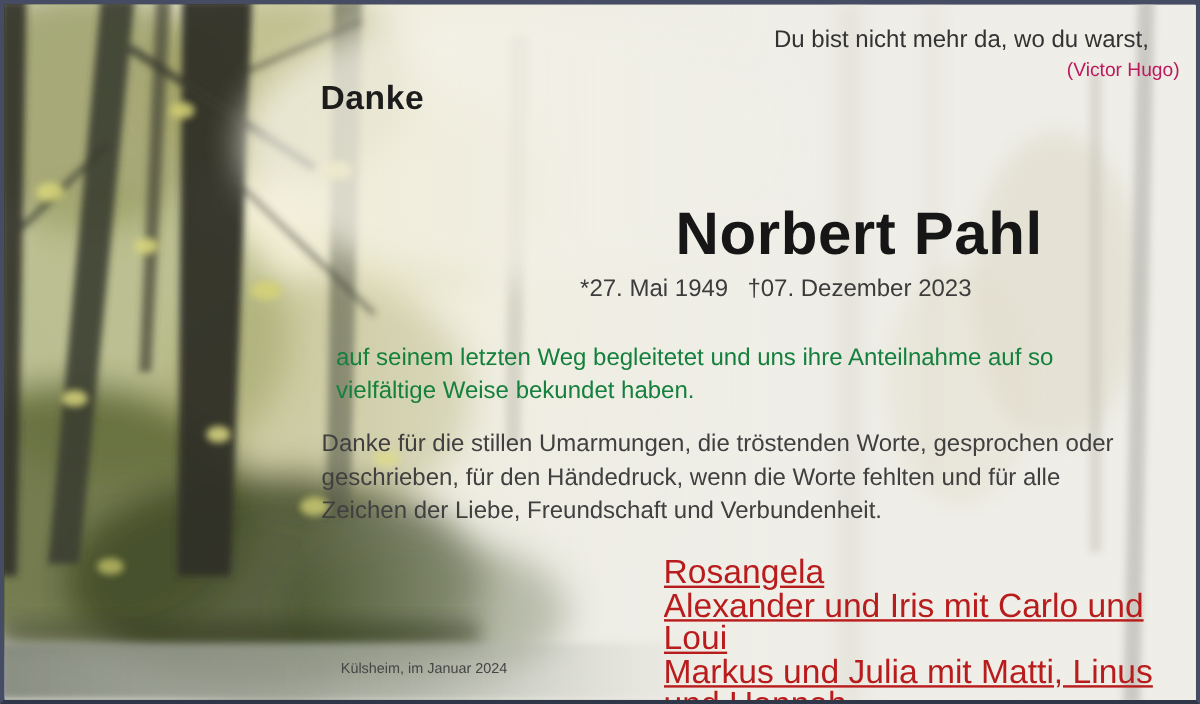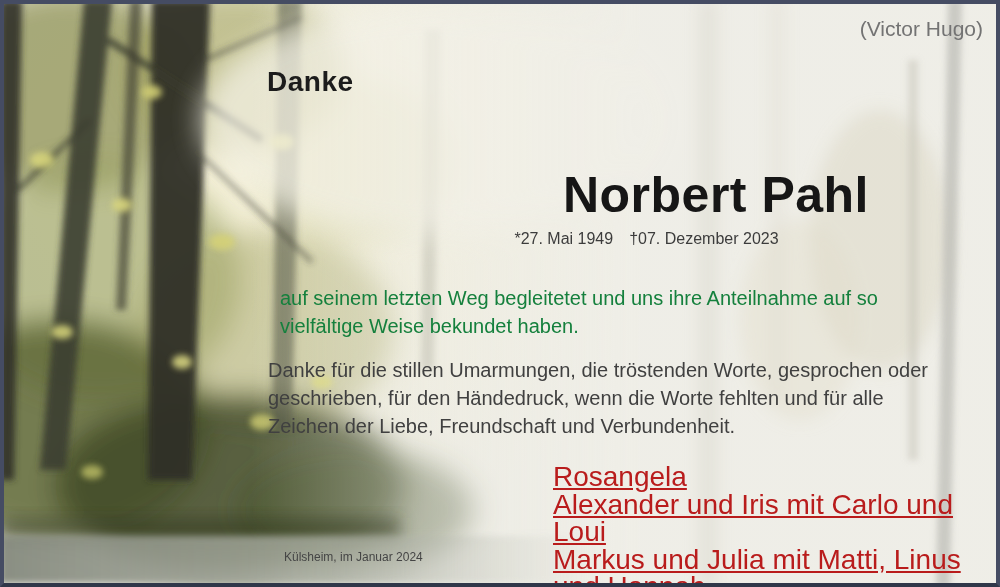--- a/index.html
+++ b/index.html
@@ -28,23 +28,23 @@
   .layer { position: absolute; }
   .quote {
     left: 641px; top: 14px;
     width: 340px;
     font-size: 20px;
     line-height: 30px;
     color: #333333;
     text-align: left;
   }
   .quote .attribution {
-    font-size: 21px;
+    font-size: 16px;
     line-height: 22px;
-    color: #737373;
+    color: #be185d;
     text-align: right;
     padding-right: 2px;
   }
   .danke {
     left: 263px; top: 62px;
     font-size: 28px;
     font-weight: 600;
     letter-spacing: 0.5px;
     color: #1c1c1c;
     margin: 0;
@@ -65,21 +65,21 @@
     font-size: 50px;
     font-weight: 600;
     color: #161616;
     margin: 0;
     line-height: 58px;
     letter-spacing: 0.5px;
     text-align: right;
   }
   .dates {
     margin-top: 6px;
-    font-size: 16px;
+    font-size: 20px;
     color: #3c3c3c;
   }
   .dates .birth { margin-right: 16px; }
   .para1 {
     left: 276px; top: 280px;
     width: 710px;
     font-size: 20px;
     line-height: 28px;
     color: #15803d;
   }
@@ -188,20 +188,21 @@
     <g filter="url(#b3)">
       <polygon points="948,0 962,0 950,587 936,587" fill="#b3b3ac" opacity="0.6"></polygon>
       <rect x="908" y="60" width="10" height="400" fill="#c6c4b8" opacity="0.5"></rect>
     </g>
 
     <rect x="0" y="518" width="400" height="20" fill="#2e351f" opacity="0.5" filter="url(#b8)"></rect>
     <rect x="0" y="536" width="630" height="47" fill="url(#pathg)" filter="url(#b3)"></rect>
   </svg>
 
   <div class="layer quote">
+    <div>Du bist nicht mehr da, wo du warst,</div>
     <div class="attribution">(Victor Hugo)</div>
   </div>
 
   <h1 class="layer danke">Danke</h1>
 
 
   <div class="layer name-block">
     <h2 class="name">Norbert Pahl</h2>
     <div class="dates">
       <span class="birth">*27. Mai 1949</span><span>†07. Dezember 2023</span>

